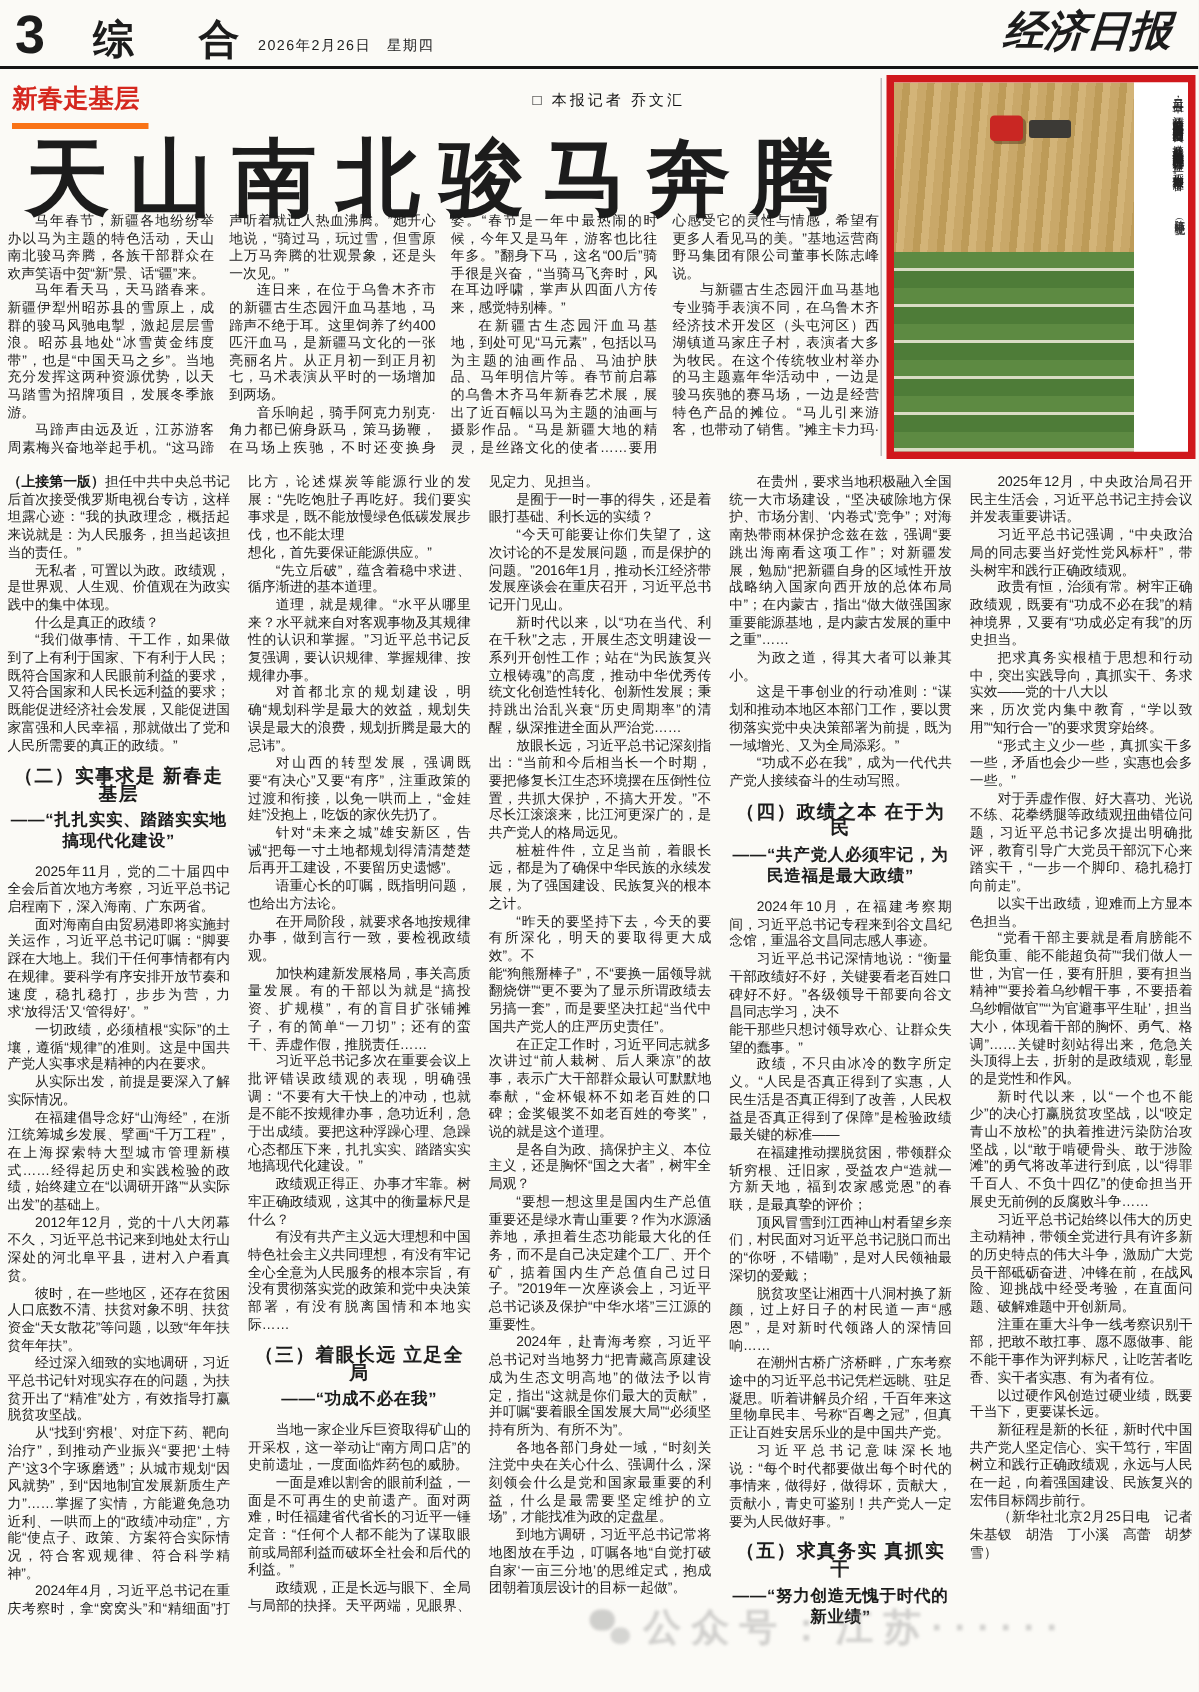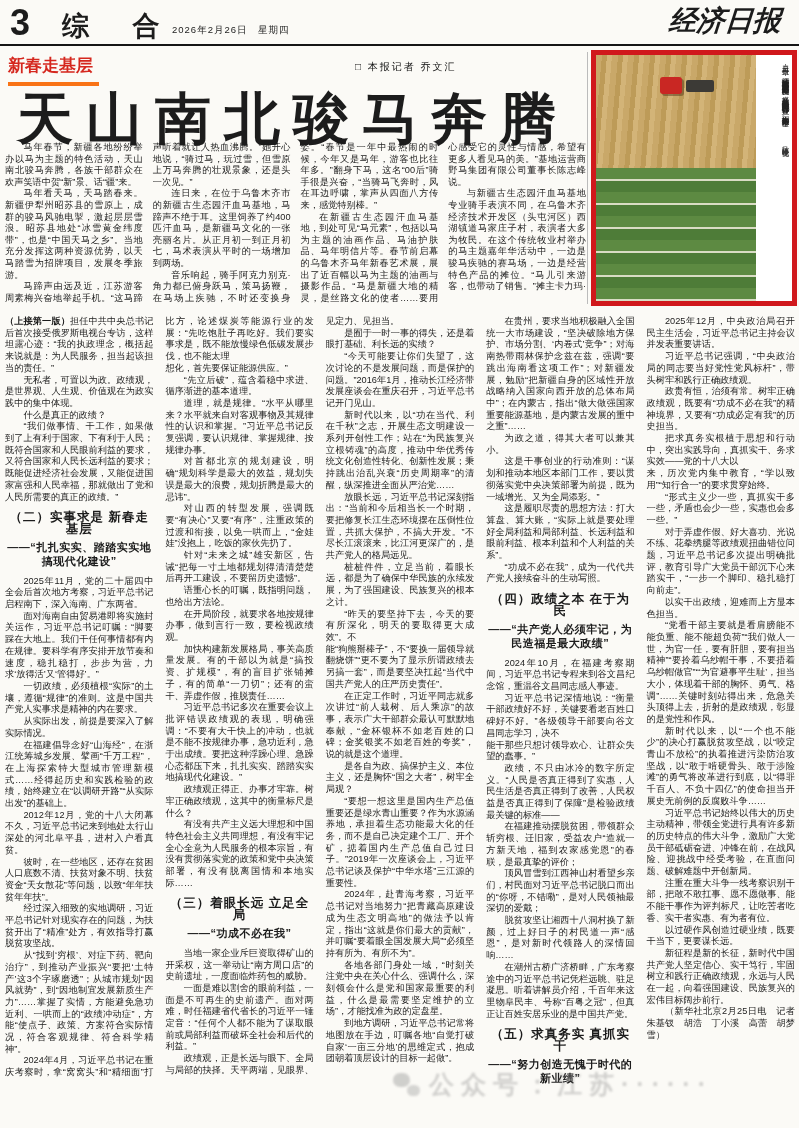--- a/index.html
+++ b/index.html
@@ -153,34 +153,34 @@
         <p class="cont">能“狗熊掰棒子”，不“要换一届领导就翻烧饼”“更不要为了显示所谓政绩去另搞一套”，而是要坚决扛起“当代中国共产党人的庄严历史责任”。</p>
         <p>在正定工作时，习近平同志就多次讲过“前人栽树、后人乘凉”的故事，表示广大干部群众最认可默默地奉献，“金杯银杯不如老百姓的口碑；金奖银奖不如老百姓的夸奖”，说的就是这个道理。</p>
         <p>是各自为政、搞保护主义、本位主义，还是胸怀“国之大者”，树牢全局观？</p>
         <p>“要想一想这里是国内生产总值重要还是绿水青山重要？作为水源涵养地，承担着生态功能最大化的任务，而不是自己决定建个工厂、开个矿，掂着国内生产总值自己过日子。”2019年一次座谈会上，习近平总书记谈及保护“中华水塔”三江源的重要性。</p>
         <p>2024年，赴青海考察，习近平总书记对当地努力“把青藏高原建设成为生态文明高地”的做法予以肯定，指出“这就是你们最大的贡献”，并叮嘱“要着眼全国发展大局”“必须坚持有所为、有所不为”。</p>
         <p>各地各部门身处一域，“时刻关注党中央在关心什么、强调什么，深刻领会什么是党和国家最重要的利益，什么是最需要坚定维护的立场”，才能找准为政的定盘星。</p>
         <p>到地方调研，习近平总书记常将地图放在手边，叮嘱各地“自觉打破自家‘一亩三分地’的思维定式，抱成团朝着顶层设计的目标一起做”。</p>
         <p>在贵州，要求当地积极融入全国统一大市场建设，“坚决破除地方保护、市场分割、‘内卷式’竞争”；对海南热带雨林保护念兹在兹，强调“要跳出海南看这项工作”；对新疆发展，勉励“把新疆自身的区域性开放战略纳入国家向西开放的总体布局中”；在内蒙古，指出“做大做强国家重要能源基地，是内蒙古发展的重中之重”……</p>
         <p>为政之道，得其大者可以兼其小。</p>
         <p>这是干事创业的行动准则：“谋划和推动本地区本部门工作，要以贯彻落实党中央决策部署为前提，既为一域增光、又为全局添彩。”</p>
-        <p>这是履职尽责的思想方法：打大算盘、算大账，“实际上就是要处理好全局利益和局部利益、长远利益和眼前利益、根本利益和个人利益的关系”。</p>
         <p>“功成不必在我”，成为一代代共产党人接续奋斗的生动写照。</p>
         <div class="sec-head">
           <div class="l1">（四）政绩之本 在于为民</div>
           <div class="l2">——“共产党人必须牢记，为民造福是最大政绩”</div>
         </div>
         <p>2024年10月，在福建考察期间，习近平总书记专程来到谷文昌纪念馆，重温谷文昌同志感人事迹。</p>
         <p>习近平总书记深情地说：“衡量干部政绩好不好，关键要看老百姓口碑好不好。”各级领导干部要向谷文昌同志学习，决不</p>
         <p class="cont">能干那些只想讨领导欢心、让群众失望的蠢事。”</p>
         <p>政绩，不只由冰冷的数字所定义。“人民是否真正得到了实惠，人民生活是否真正得到了改善，人民权益是否真正得到了保障”是检验政绩最关键的标准——</p>
         <p>在福建推动摆脱贫困，带领群众斩穷根、迁旧家，受益农户“造就一方新天地，福到农家感党恩”的春联，是最真挚的评价；</p>
         <p>顶风冒雪到江西神山村看望乡亲们，村民面对习近平总书记脱口而出的“你呀，不错嘞”，是对人民领袖最深切的爱戴；</p>
         <p>脱贫攻坚让湘西十八洞村换了新颜，过上好日子的村民道一声“感恩”，是对新时代领路人的深情回响……</p>
         <p>在潮州古桥广济桥畔，广东考察途中的习近平总书记凭栏远眺、驻足凝思。听着讲解员介绍，千百年来这里物阜民丰、号称“百粤之冠”，但真正让百姓安居乐业的是中国共产党。</p>
+        <p>习近平总书记意味深长地说：“每个时代都要做出每个时代的事情来，做得好，做得坏，贡献大，贡献小，青史可鉴别！共产党人一定要为人民做好事。”</p>
         <div class="sec-head">
           <div class="l1">（五）求真务实 真抓实干</div>
           <div class="l2">——“努力创造无愧于时代的新业绩”</div>
         </div>
         <p>2025年12月，中央政治局召开民主生活会，习近平总书记主持会议并发表重要讲话。</p>
         <p>习近平总书记强调，“中央政治局的同志要当好党性党风标杆”，带头树牢和践行正确政绩观。</p>
         <p>政贵有恒，治须有常。树牢正确政绩观，既要有“功成不必在我”的精神境界，又要有“功成必定有我”的历史担当。</p>
         <p>把求真务实根植于思想和行动中，突出实践导向，真抓实干、务求实效——党的十八大以</p>
         <p class="cont">来，历次党内集中教育，“学以致用”“知行合一”的要求贯穿始终。</p>
         <p>“形式主义少一些，真抓实干多一些，矛盾也会少一些，实惠也会多一些。”</p>

